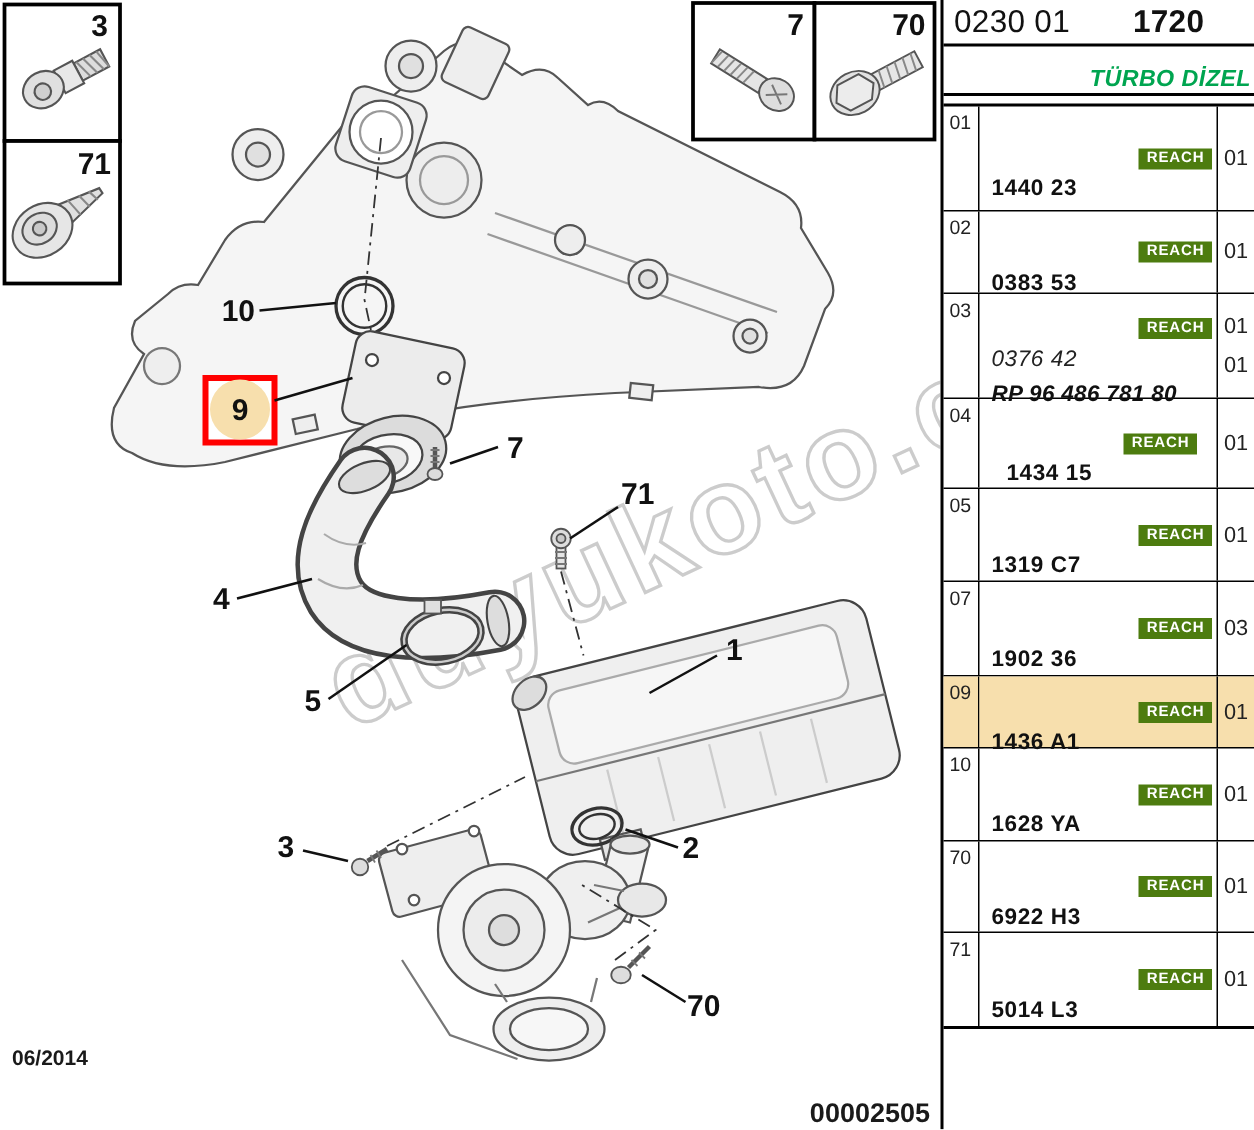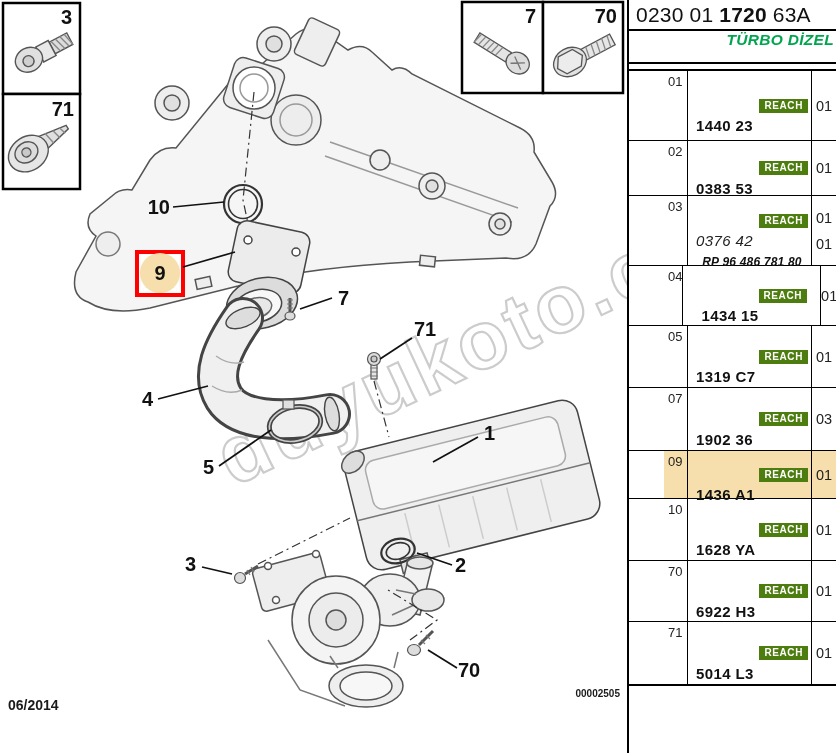--- a/index.html
+++ b/index.html
@@ -3,45 +3,45 @@
 <meta charset="utf-8">
 <style>
   html,body{margin:0;padding:0;background:#fff;}
   #stage{position:relative;width:836px;height:753px;background:#fff;overflow:hidden;
          font-family:"Liberation Sans",sans-serif;color:#111;}
   
   #diagram-pane{position:absolute;left:0;top:0;width:627px;height:753px;}
   #diagram-svg{position:absolute;left:0;top:0;}
   .footer-txt{position:absolute;font-weight:bold;font-size:14px;color:#1a1a1a;}
   #footer-date{left:8px;top:697px;}
-  #footer-doc{top:688px;left:0;width:620px;text-align:right;font-size:10px;}
+  #footer-doc{top:732px;left:0;width:620px;text-align:right;font-size:18px;}
   
   #table-pane{position:absolute;left:627px;top:0;width:209px;height:753px;
               border-left:2px solid #000;box-sizing:border-box;background:#fff;}
   #hdr-box{height:29px;border-bottom:2px solid #000;display:flex;align-items:center;
-           padding-left:7px;font-size:21px;white-space:nowrap;letter-spacing:.2px;}
+           padding-left:7px;font-size:21px;white-space:nowrap;letter-spacing:.2px;gap:36px;}
   #hdr-box .seg{margin-right:6px;}
   #hdr-box .b{font-weight:bold;}
-  #green-box{height:31px;border-bottom:2px solid #000;display:flex;align-items:flex-start;
+  #green-box{height:31px;border-bottom:2px solid #000;display:flex;align-items:flex-end;
              justify-content:flex-end;padding-right:2px;}
   #green-box span{font-size:15.5px;font-weight:bold;font-style:italic;color:#00a550;
                   white-space:nowrap;letter-spacing:.3px;}
   #rows-box{margin-top:5px;border-top:2px solid #000;border-bottom:2px solid #000;}
-  .t-row{display:flex;border-bottom:1px solid #000;box-sizing:border-box;padding-left:35px;}
+  .t-row{display:flex;border-bottom:1px solid #000;box-sizing:border-box;}
   .t-row:last-child{border-bottom:none;}
   .c-ref{width:24px;border-right:1.5px solid #000;box-sizing:border-box;
          font-size:13px;color:#222;padding:3px 0 0 4px;}
   .c-part{flex:1;display:flex;flex-direction:column;justify-content:center;
           padding:0 3px 0 8px;box-sizing:border-box;gap:6px;}
   .p-line{display:flex;align-items:center;}
   .pn{font-weight:bold;font-size:15px;letter-spacing:.4px;white-space:nowrap;margin-top:40px;}
   .pn.it{font-weight:normal;font-style:italic;color:#222;}
   .reach{margin-left:auto;background:#4d7c0f;color:#fff;font-size:10px;font-weight:bold;
          padding:2px 5px;letter-spacing:.6px;line-height:1;}
-  .rp-line{font-weight:bold;font-style:italic;font-size:12px;text-align:center;
+  .rp-line{font-weight:bold;font-style:italic;font-size:15px;text-align:left;
            white-space:nowrap;letter-spacing:.2px;}
   .c-qty{width:25px;border-left:1.5px solid #000;box-sizing:border-box;display:flex;
          flex-direction:column;justify-content:center;align-items:center;gap:10px;
          font-size:14.5px;color:#222;}
   .t-row.hl .c-ref,.t-row.hl .c-part,.t-row.hl .c-qty{background:#f7dfad;}
 </style>
 </head>
 <body>
 
 <div id="stage">

